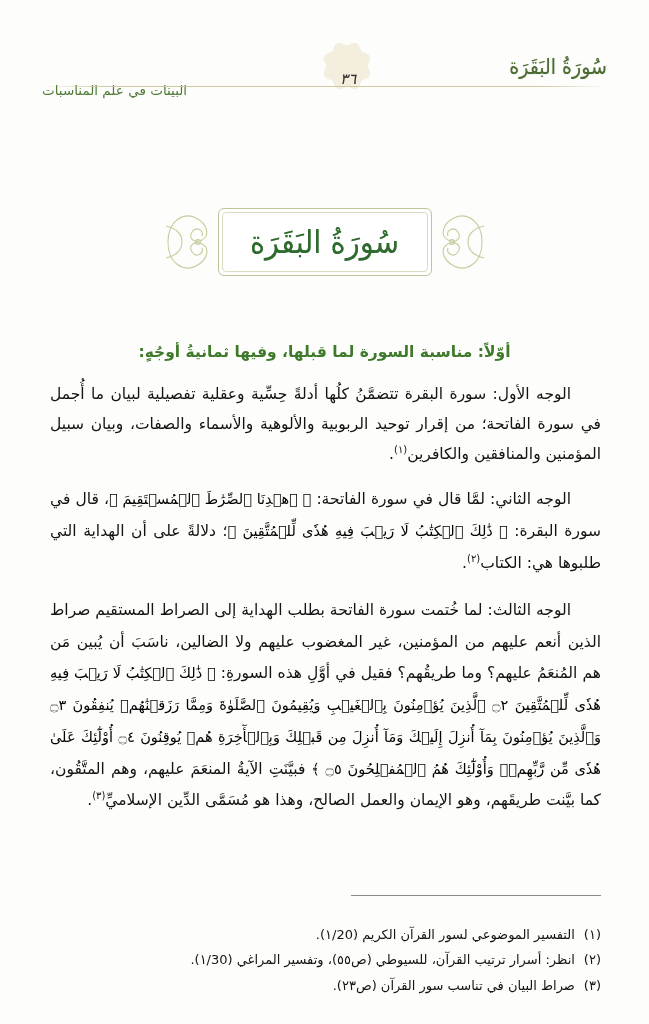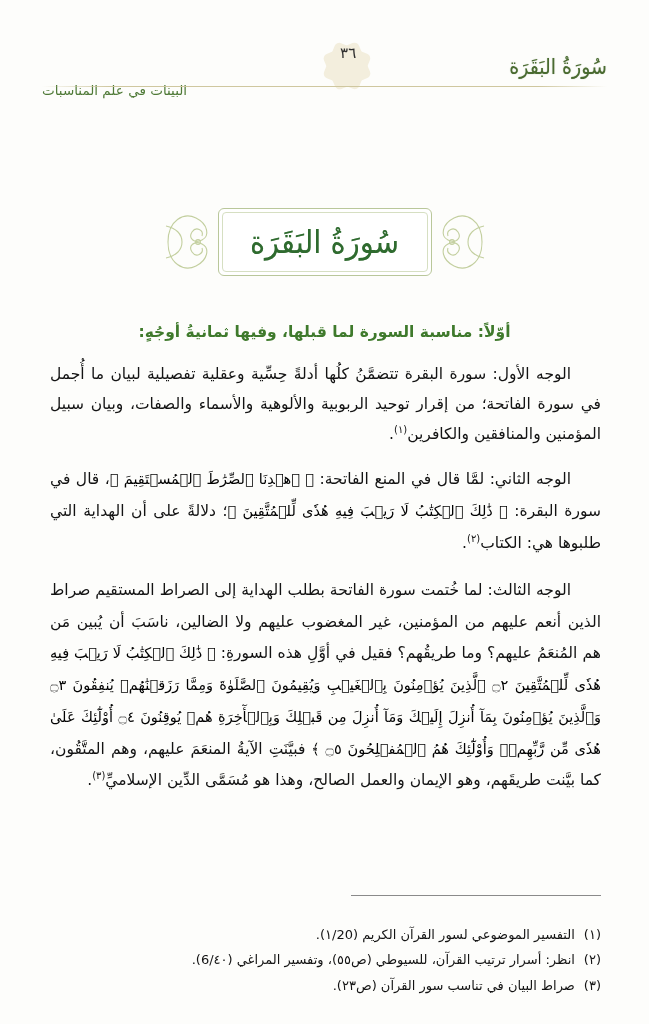--- a/index.html
+++ b/index.html
@@ -45,22 +45,23 @@
     font-size: 13.5px;
     color: #4f7a37;
     white-space: nowrap;
     margin-top: 48px;
   }
   .page-number-wrap {
     position: relative;
     width: 58px;
     height: 44px;
     display: flex;
-    align-items: flex-start;
-    justify-content: center;
+    align-items: flex-end;
+    justify-content: center;
+    font-style: italic;
   }
   .star-ornament {
     position: absolute;
     top: 3px;
     left: 9px;
     width: 38px;
     height: 38px;
     background: #f3eedd;
     transform: rotate(22deg);
     border-radius: 5px;
@@ -139,21 +140,21 @@
     height: 72px;
     position: relative;
     color: #c3cf9f;
     flex: none;
   }
   .arabesque svg { display: block; }
 
   
   .body {
     position: absolute;
-    top: 320px;
+    top: 340px;
     right: 48px;
     left: 48px;
     direction: rtl;
     text-align: justify;
   }
   .green-heading {
     font-family: "DejaVu Sans", sans-serif;
     font-size: 15.5px;
     color: #3f7a2c;
     text-align: center;
@@ -257,37 +258,37 @@
 
     </div>
   </div>
 
   <div class="body">
 
     <div class="green-heading">أوّلاً: مناسبة السورة لما قبلها، وفيها ثمانيةُ أوجُهٍ:</div>
 
     <p class="para"><span>الوجه الأول: سورة البقرة تتضمَّنُ كلُها أدلةً حِسِّية وعقلية تفصيلية لبيان ما أُجمل في سورة الفاتحة؛ من إقرار توحيد الربوبية والألوهية والأسماء والصفات، وبيان سبيل المؤمنين والمنافقين والكافرين</span><span class="fn">(١)</span>.</p>
 
-    <p class="para verse-para"><span>الوجه الثاني: لمَّا قال في المنع الفاتحة:</span> <span class="quran">﴿ ٱهۡدِنَا ٱلصِّرَٰطَ ٱلۡمُسۡتَقِيمَ ﴾</span><span>، قال في سورة البقرة:</span> <span class="quran">﴿ ذَٰلِكَ ٱلۡكِتَٰبُ لَا رَيۡبَ فِيهِ هُدٗى لِّلۡمُتَّقِينَ ﴾</span><span>؛ دلالةً على أن الهداية التي طلبوها هي: الكتاب</span><span class="fn">(٢)</span>.</p>
+    <p class="para verse-para"><span>الوجه الثاني: لمَّا قال في سورة الفاتحة:</span> <span class="quran">﴿ ٱهۡدِنَا ٱلصِّرَٰطَ ٱلۡمُسۡتَقِيمَ ﴾</span><span>، قال في سورة البقرة:</span> <span class="quran">﴿ ذَٰلِكَ ٱلۡكِتَٰبُ لَا رَيۡبَ فِيهِ هُدٗى لِّلۡمُتَّقِينَ ﴾</span><span>؛ دلالةً على أن الهداية التي طلبوها هي: الكتاب</span><span class="fn">(٢)</span>.</p>
 
     <p class="para verse-para"><span>الوجه الثالث: لما خُتمت سورة الفاتحة بطلب الهداية إلى الصراط المستقيم صراط الذين أنعم عليهم من المؤمنين، غير المغضوب عليهم ولا الضالين، ناسَبَ أن يُبين مَن هم المُنعَمُ عليهم؟ وما طريقُهم؟ فقيل في أوَّلِ هذه السورةِ:</span> <span class="quran">﴿ ذَٰلِكَ ٱلۡكِتَٰبُ لَا رَيۡبَ فِيهِ هُدٗى لِّلۡمُتَّقِينَ ۝٢ ٱلَّذِينَ يُؤۡمِنُونَ بِٱلۡغَيۡبِ وَيُقِيمُونَ ٱلصَّلَوٰةَ وَمِمَّا رَزَقۡنَٰهُمۡ يُنفِقُونَ ۝٣ وَٱلَّذِينَ يُؤۡمِنُونَ بِمَآ أُنزِلَ إِلَيۡكَ وَمَآ أُنزِلَ مِن قَبۡلِكَ وَبِٱلۡأٓخِرَةِ هُمۡ يُوقِنُونَ ۝٤ أُوْلَٰٓئِكَ عَلَىٰ هُدٗى مِّن رَّبِّهِمۡۖ وَأُوْلَٰٓئِكَ هُمُ ٱلۡمُفۡلِحُونَ ۝٥ ﴾</span> <span>فبيَّنَتِ الآيةُ المنعَمَ عليهم، وهم المتَّقُون، كما بيَّنت طريقَهم، وهو الإيمان والعمل الصالح، وهذا هو مُسَمَّى الدِّين الإسلاميِّ</span><span class="fn">(٣)</span>.</p>
 
   </div>
 
   <div class="footnote-rule"></div>
   <div class="footnotes">
 
     <div class="footnote">
       <span class="footnote-num">(١)</span>
       <span class="footnote-text">التفسير الموضوعي لسور القرآن الكريم (١/20).</span>
     </div>
 
     <div class="footnote">
       <span class="footnote-num">(٢)</span>
-      <span class="footnote-text">انظر: أسرار ترتيب القرآن، للسيوطي (ص٥٥)، وتفسير المراغي (6/٤٠).</span>
+      <span class="footnote-text">انظر: أسرار ترتيب القرآن، للسيوطي (ص٥٥)، وتفسير المراغي (١/30).</span>
     </div>
 
     <div class="footnote">
       <span class="footnote-num">(٣)</span>
       <span class="footnote-text">صراط البيان في تناسب سور القرآن (ص٢٣).</span>
     </div>
 
   </div>
 
 </div>

